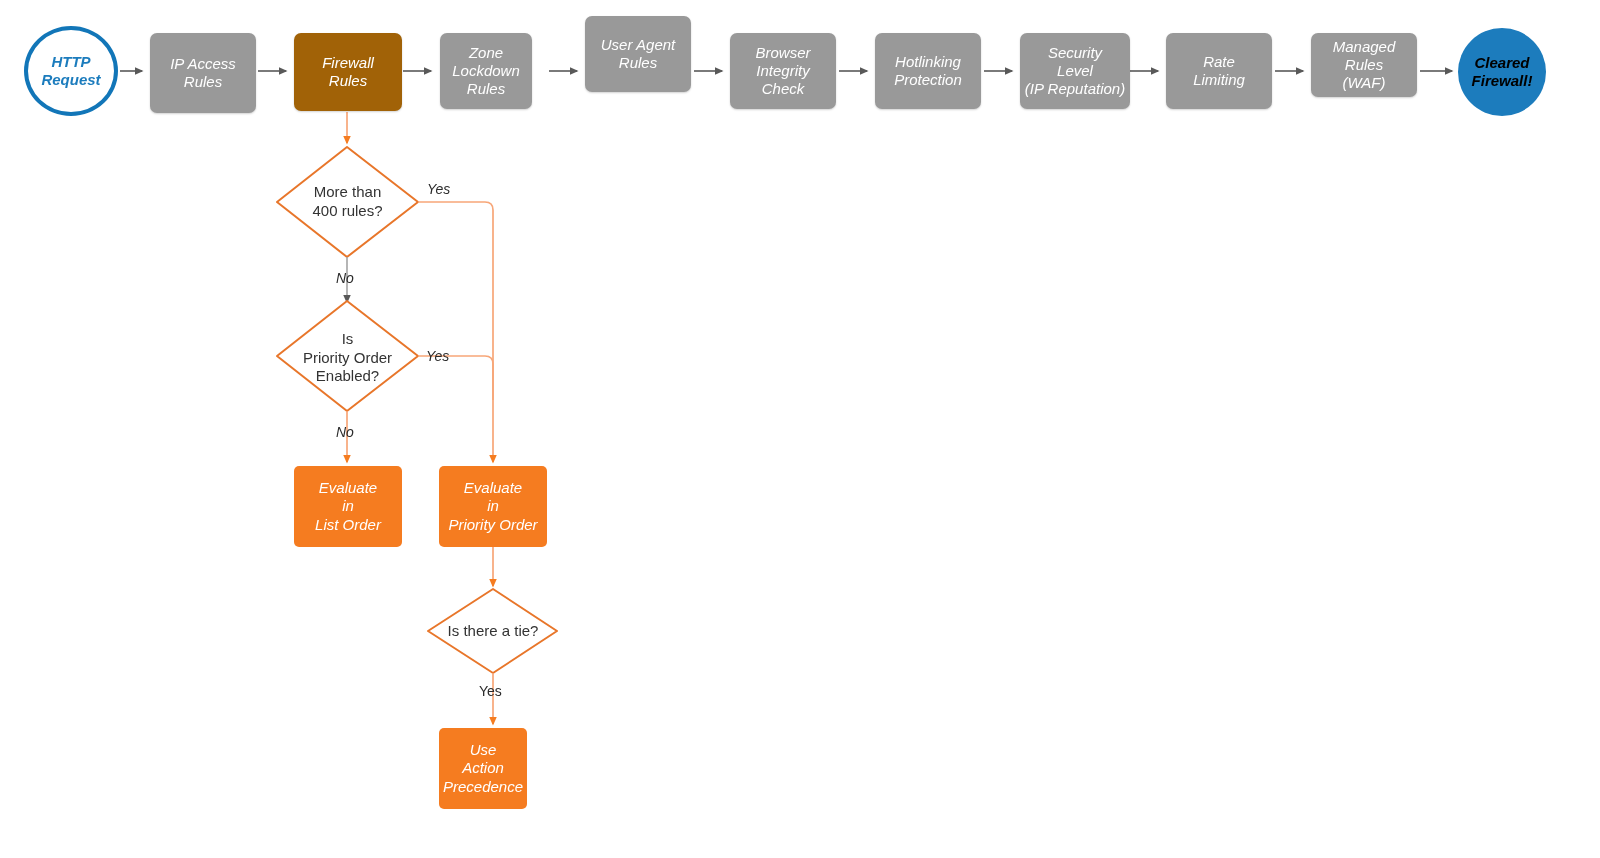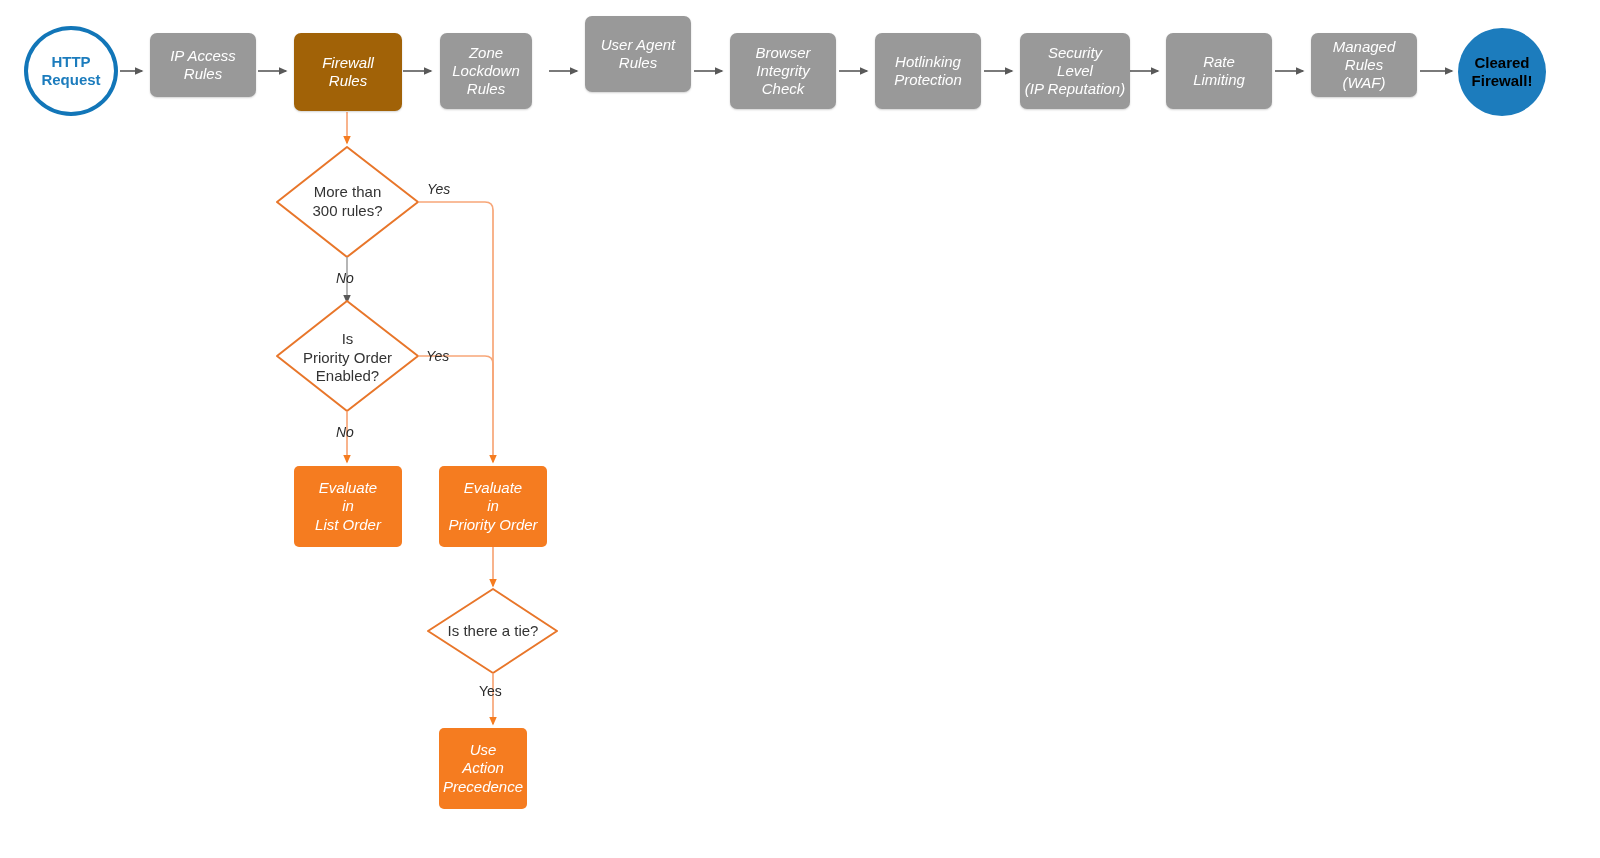--- a/index.html
+++ b/index.html
@@ -50,20 +50,21 @@
     font-style: italic;
     font-size: 15px;
     box-shadow: 0 1px 2px rgba(0,0,0,0.18);
   }
   .pipeline-box.accent {
     background: #a16207;
   }
 
   .terminator {
     border-radius: 50%;
+    font-style: italic;
     font-weight: bold;
     font-size: 15px;
   }
   .terminator.start {
     background: #ffffff;
     color: #1c7cbd;
     border: 4px solid #1276b8;
   }
   .terminator.end {
     background: #1c7cbd;
@@ -160,21 +161,21 @@
     <g>
       <line x1="493" y1="673" x2="493" y2="724" stroke="#f7a678" stroke-width="1.7" marker-end="url(#arrow-orange)"></line>
     </g>
   </svg>
 
   <div class="node terminator start" style="left:24px; top:26px; width:94px; height:90px;">
     <span class="node-label">HTTP
 Request</span>
   </div>
 
-  <div class="node pipeline-box" style="left:150px; top:33px; width:106px; height:64px;">
+  <div class="node pipeline-box" style="left:150px; top:33px; width:106px; height:80px;">
     <span class="node-label">IP Access
 Rules</span>
   </div>
 
   <div class="node pipeline-box accent" style="left:294px; top:33px; width:108px; height:78px;">
     <span class="node-label">Firewall
 Rules</span>
   </div>
 
   <div class="node pipeline-box" style="left:440px; top:33px; width:92px; height:76px;">
@@ -216,21 +217,21 @@
 (WAF)</span>
   </div>
 
   <div class="node terminator end" style="left:1458px; top:28px; width:88px; height:88px;">
     <span class="node-label">Cleared
 Firewall!</span>
   </div>
 
   <div class="decision-label" style="left:277px; top:172px; width:141px; height:60px;">
     <span>More than
-300 rules?</span>
+400 rules?</span>
   </div>
 
   <div class="decision-label" style="left:272px; top:327px; width:151px; height:62px;text-align:center;">
     <span>Is
 Priority Order
 Enabled?</span>
   </div>
 
   <div class="decision-label" style="left:420px; top:617px; width:146px; height:28px;">
     <span>Is there a tie?</span>

